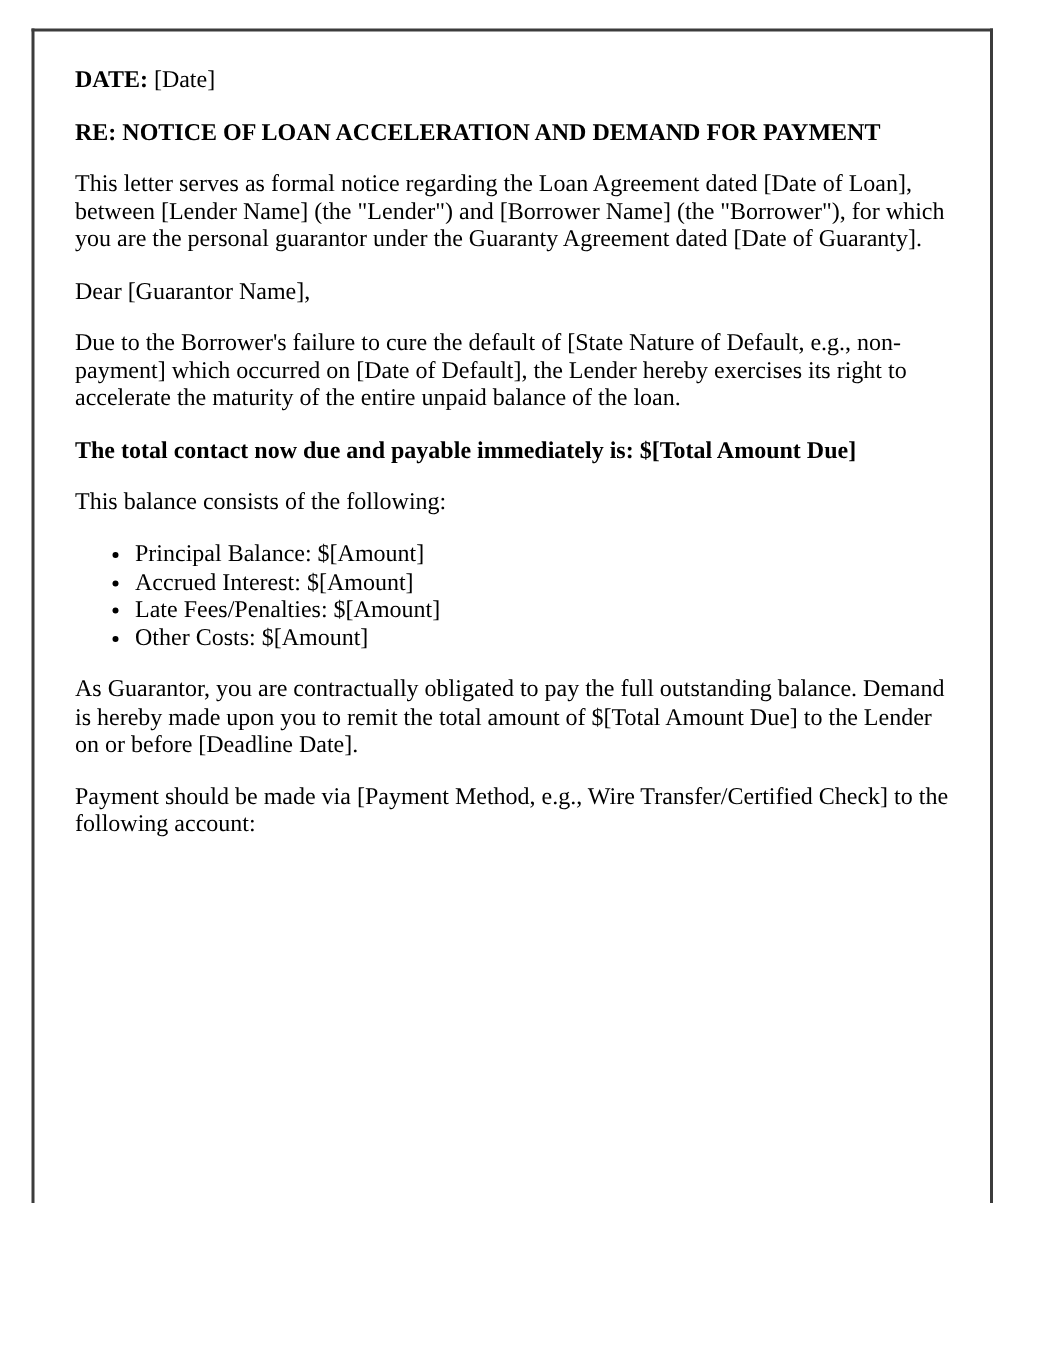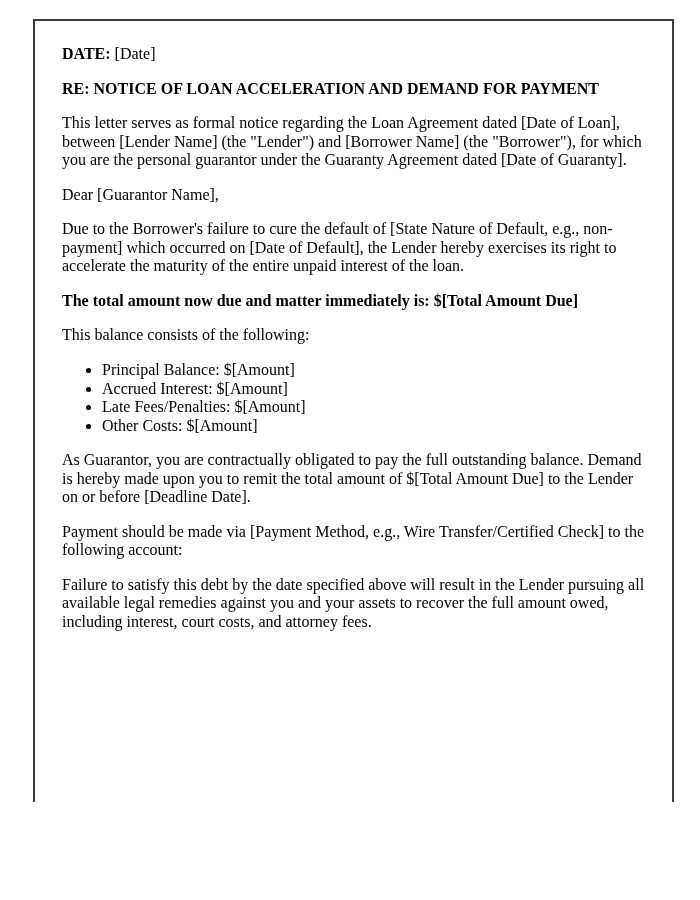--- a/index.html
+++ b/index.html
@@ -21,21 +21,20 @@
     left: 21px;
     top: 19px;
     width: 641px;
     height: 783px;
     box-sizing: border-box;
     border: 2px solid #3c3c3c;
     border-bottom: none;
     padding: 8px 26px 0 27px;
     overflow: hidden;
     background: #ffffff;
-    margin-left: 12px;
   }
   .letter p {
     margin: 16px 0;
     font-size: 16px;
     line-height: 1.16;
   }
   .letter .bold {
     font-weight: bold;
   }
   .letter ul {
@@ -58,35 +57,34 @@
 
     <p><strong>DATE:</strong><span> [Date]</span></p>
 
 
     <p class="bold">RE: NOTICE OF LOAN ACCELERATION AND DEMAND FOR PAYMENT</p>
 
     <p>This letter serves as formal notice regarding the Loan Agreement dated [Date of Loan], between [Lender Name] (the "Lender") and [Borrower Name] (the "Borrower"), for which you are the personal guarantor under the Guaranty Agreement dated [Date of Guaranty].</p>
 
     <p>Dear [Guarantor Name],</p>
 
-    <p>Due to the Borrower's failure to cure the default of [State Nature of Default, e.g., non-payment] which occurred on [Date of Default], the Lender hereby exercises its right to accelerate the maturity of the entire unpaid interest of the loan.</p>
+    <p>Due to the Borrower's failure to cure the default of [State Nature of Default, e.g., non-payment] which occurred on [Date of Default], the Lender hereby exercises its right to accelerate the maturity of the entire unpaid balance of the loan.</p>
 
-    <p class="bold">The total amount now due and matter immediately is: $[Total Amount Due]</p>
+    <p class="bold">The total contact now due and payable immediately is: $[Total Amount Due]</p>
 
     <p>This balance consists of the following:</p>
 
     <ul>
       <li>Principal Balance: $[Amount]</li>
       <li>Accrued Interest: $[Amount]</li>
       <li>Late Fees/Penalties: $[Amount]</li>
       <li>Other Costs: $[Amount]</li>
     </ul>
 
     <p>As Guarantor, you are contractually obligated to pay the full outstanding balance. Demand is hereby made upon you to remit the total amount of $[Total Amount Due] to the Lender on or before [Deadline Date].</p>
 
     <p>Payment should be made via [Payment Method, e.g., Wire Transfer/Certified Check] to the following account:</p>
 
 
-    <p>Failure to satisfy this debt by the date specified above will result in the Lender pursuing all available legal remedies against you and your assets to recover the full amount owed, including interest, court costs, and attorney fees.</p>
 
 
   </div>
 </div>
 
 </body></html>

